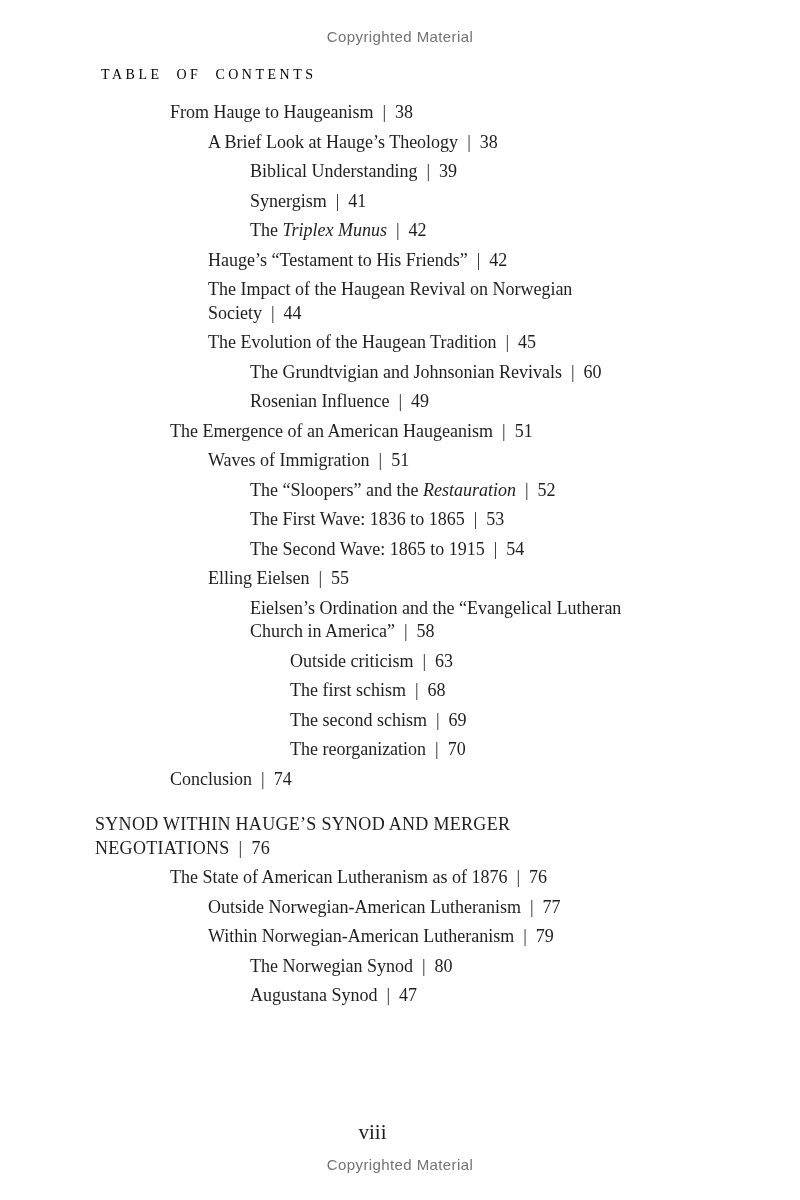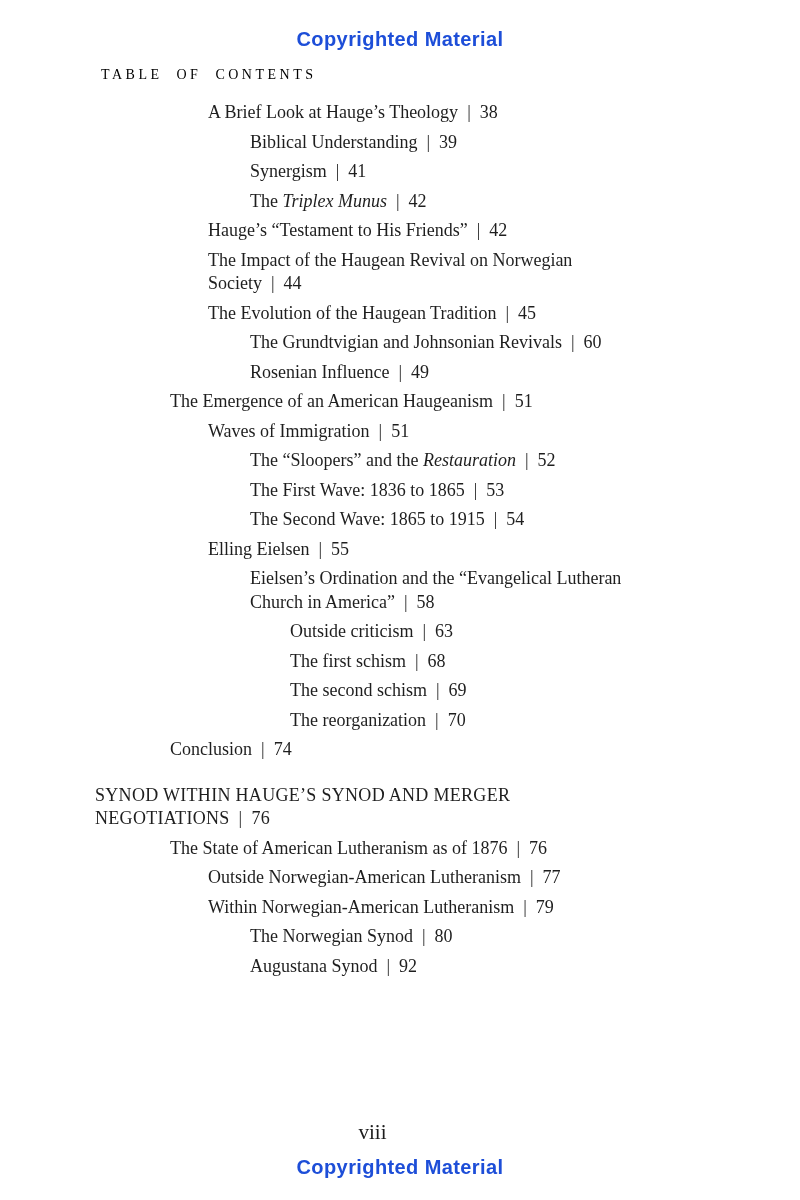--- a/index.html
+++ b/index.html
@@ -13,24 +13,24 @@
     overflow: hidden;
     font-family: "Liberation Serif", "DejaVu Serif", serif;
     color: #1e1e1e;
   }
   .notice {
     position: absolute;
     left: 0;
     width: 800px;
     text-align: center;
     font-family: "Liberation Sans", "DejaVu Sans", sans-serif;
-    font-weight: 700;
-    font-size: 20px;
+    font-weight: 400;
+    font-size: 15px;
     letter-spacing: 0.4px;
-    color: #1d4ed8;
+    color: #737373;
   }
   .notice.top { top: 28px; }
   .notice.bottom { top: 1156px; }
   .toc-header {
     position: absolute;
     left: 101px;
     top: 67px;
     width: 555px;
     font-size: 14px;
     font-weight: 400;
@@ -75,20 +75,23 @@
 </head>
 <body>
 
 <div class="screen">
 
   <div class="notice top">Copyrighted Material</div>
 
   <div class="toc-header">TABLE OF CONTENTS</div>
 
   <div class="toc-list">
+      <div class="toc-entry lv1">
+        <div class="line"><span>From Hauge to Haugeanism</span><span class="sep">|</span><span class="pg">38</span></div>
+      </div>
       <div class="toc-entry lv2">
         <div class="line"><span>A Brief Look at Hauge’s Theology</span><span class="sep">|</span><span class="pg">38</span></div>
       </div>
       <div class="toc-entry lv3">
         <div class="line"><span>Biblical Understanding</span><span class="sep">|</span><span class="pg">39</span></div>
       </div>
       <div class="toc-entry lv3">
         <div class="line"><span>Synergism</span><span class="sep">|</span><span class="pg">41</span></div>
       </div>
       <div class="toc-entry lv3">
@@ -157,21 +160,21 @@
       <div class="toc-entry lv2">
         <div class="line"><span>Outside Norwegian-American Lutheranism</span><span class="sep">|</span><span class="pg">77</span></div>
       </div>
       <div class="toc-entry lv2">
         <div class="line"><span>Within Norwegian-American Lutheranism</span><span class="sep">|</span><span class="pg">79</span></div>
       </div>
       <div class="toc-entry lv3">
         <div class="line"><span>The Norwegian Synod</span><span class="sep">|</span><span class="pg">80</span></div>
       </div>
       <div class="toc-entry lv3">
-        <div class="line"><span>Augustana Synod</span><span class="sep">|</span><span class="pg">92</span></div>
+        <div class="line"><span>Augustana Synod</span><span class="sep">|</span><span class="pg">47</span></div>
       </div>
     </div>
 
   <div class="page-number-footer">viii</div>
 
   <div class="notice bottom">Copyrighted Material</div>
 
 </div>
 
 </body></html>

